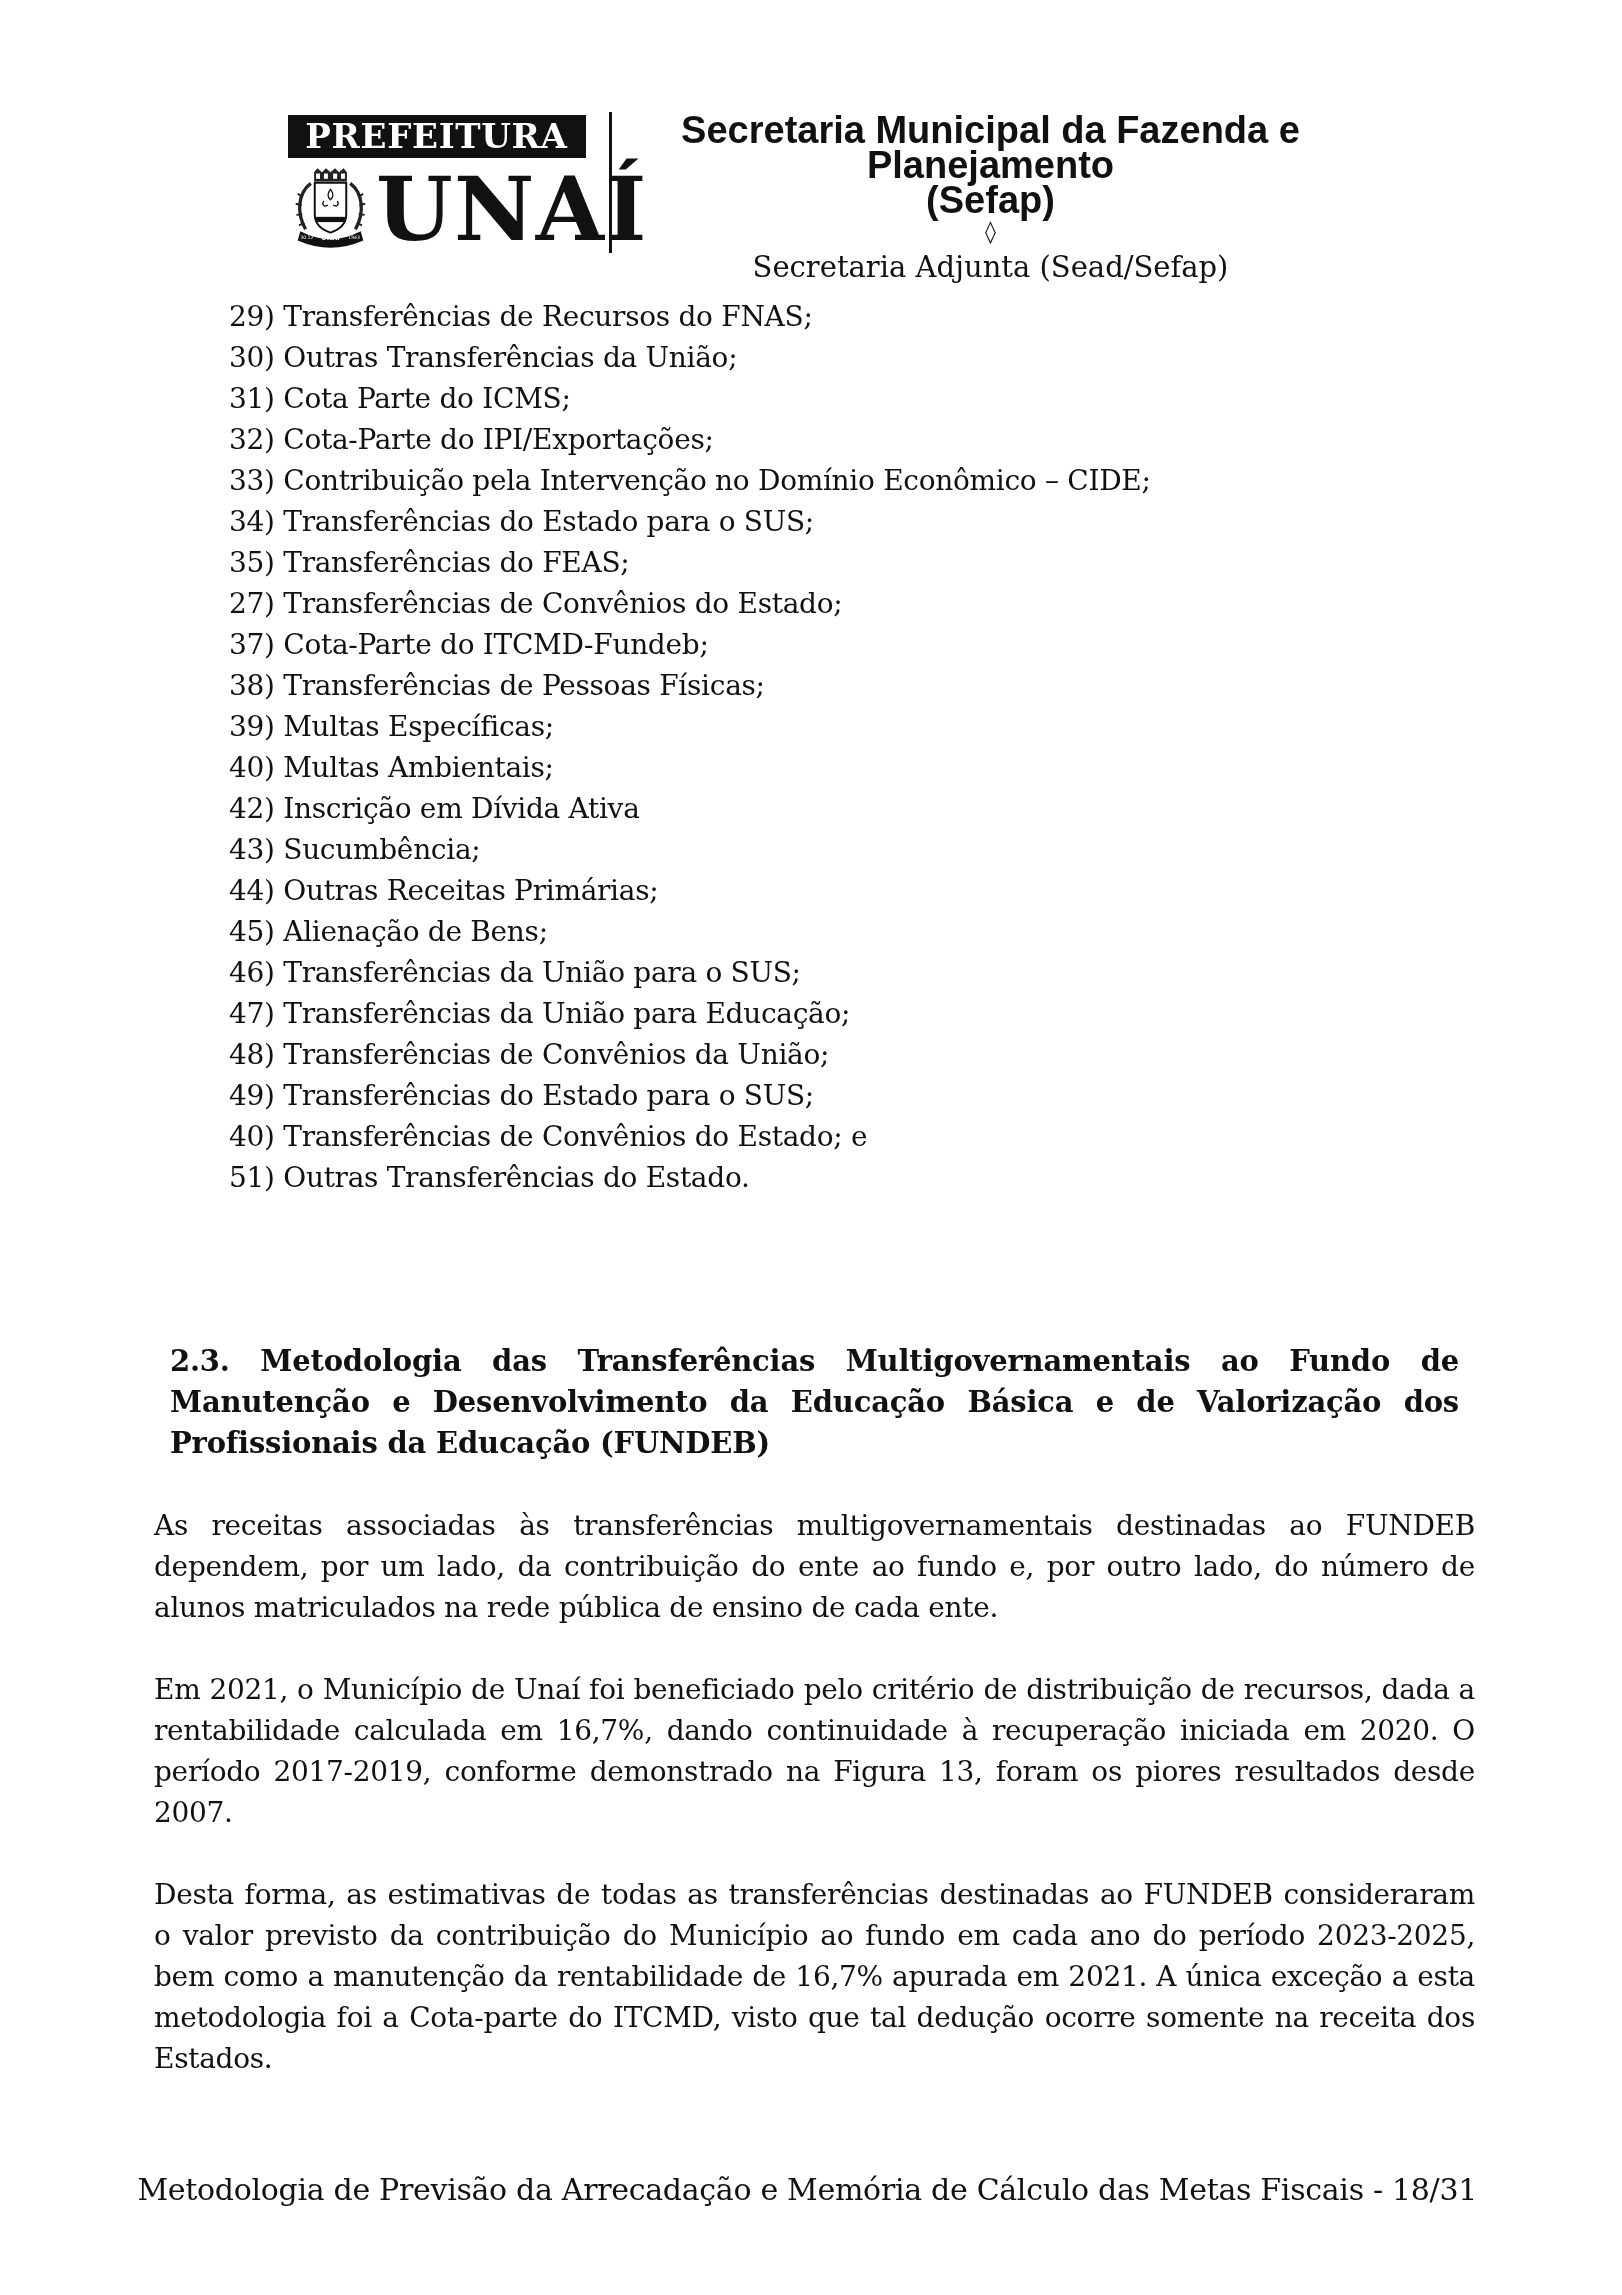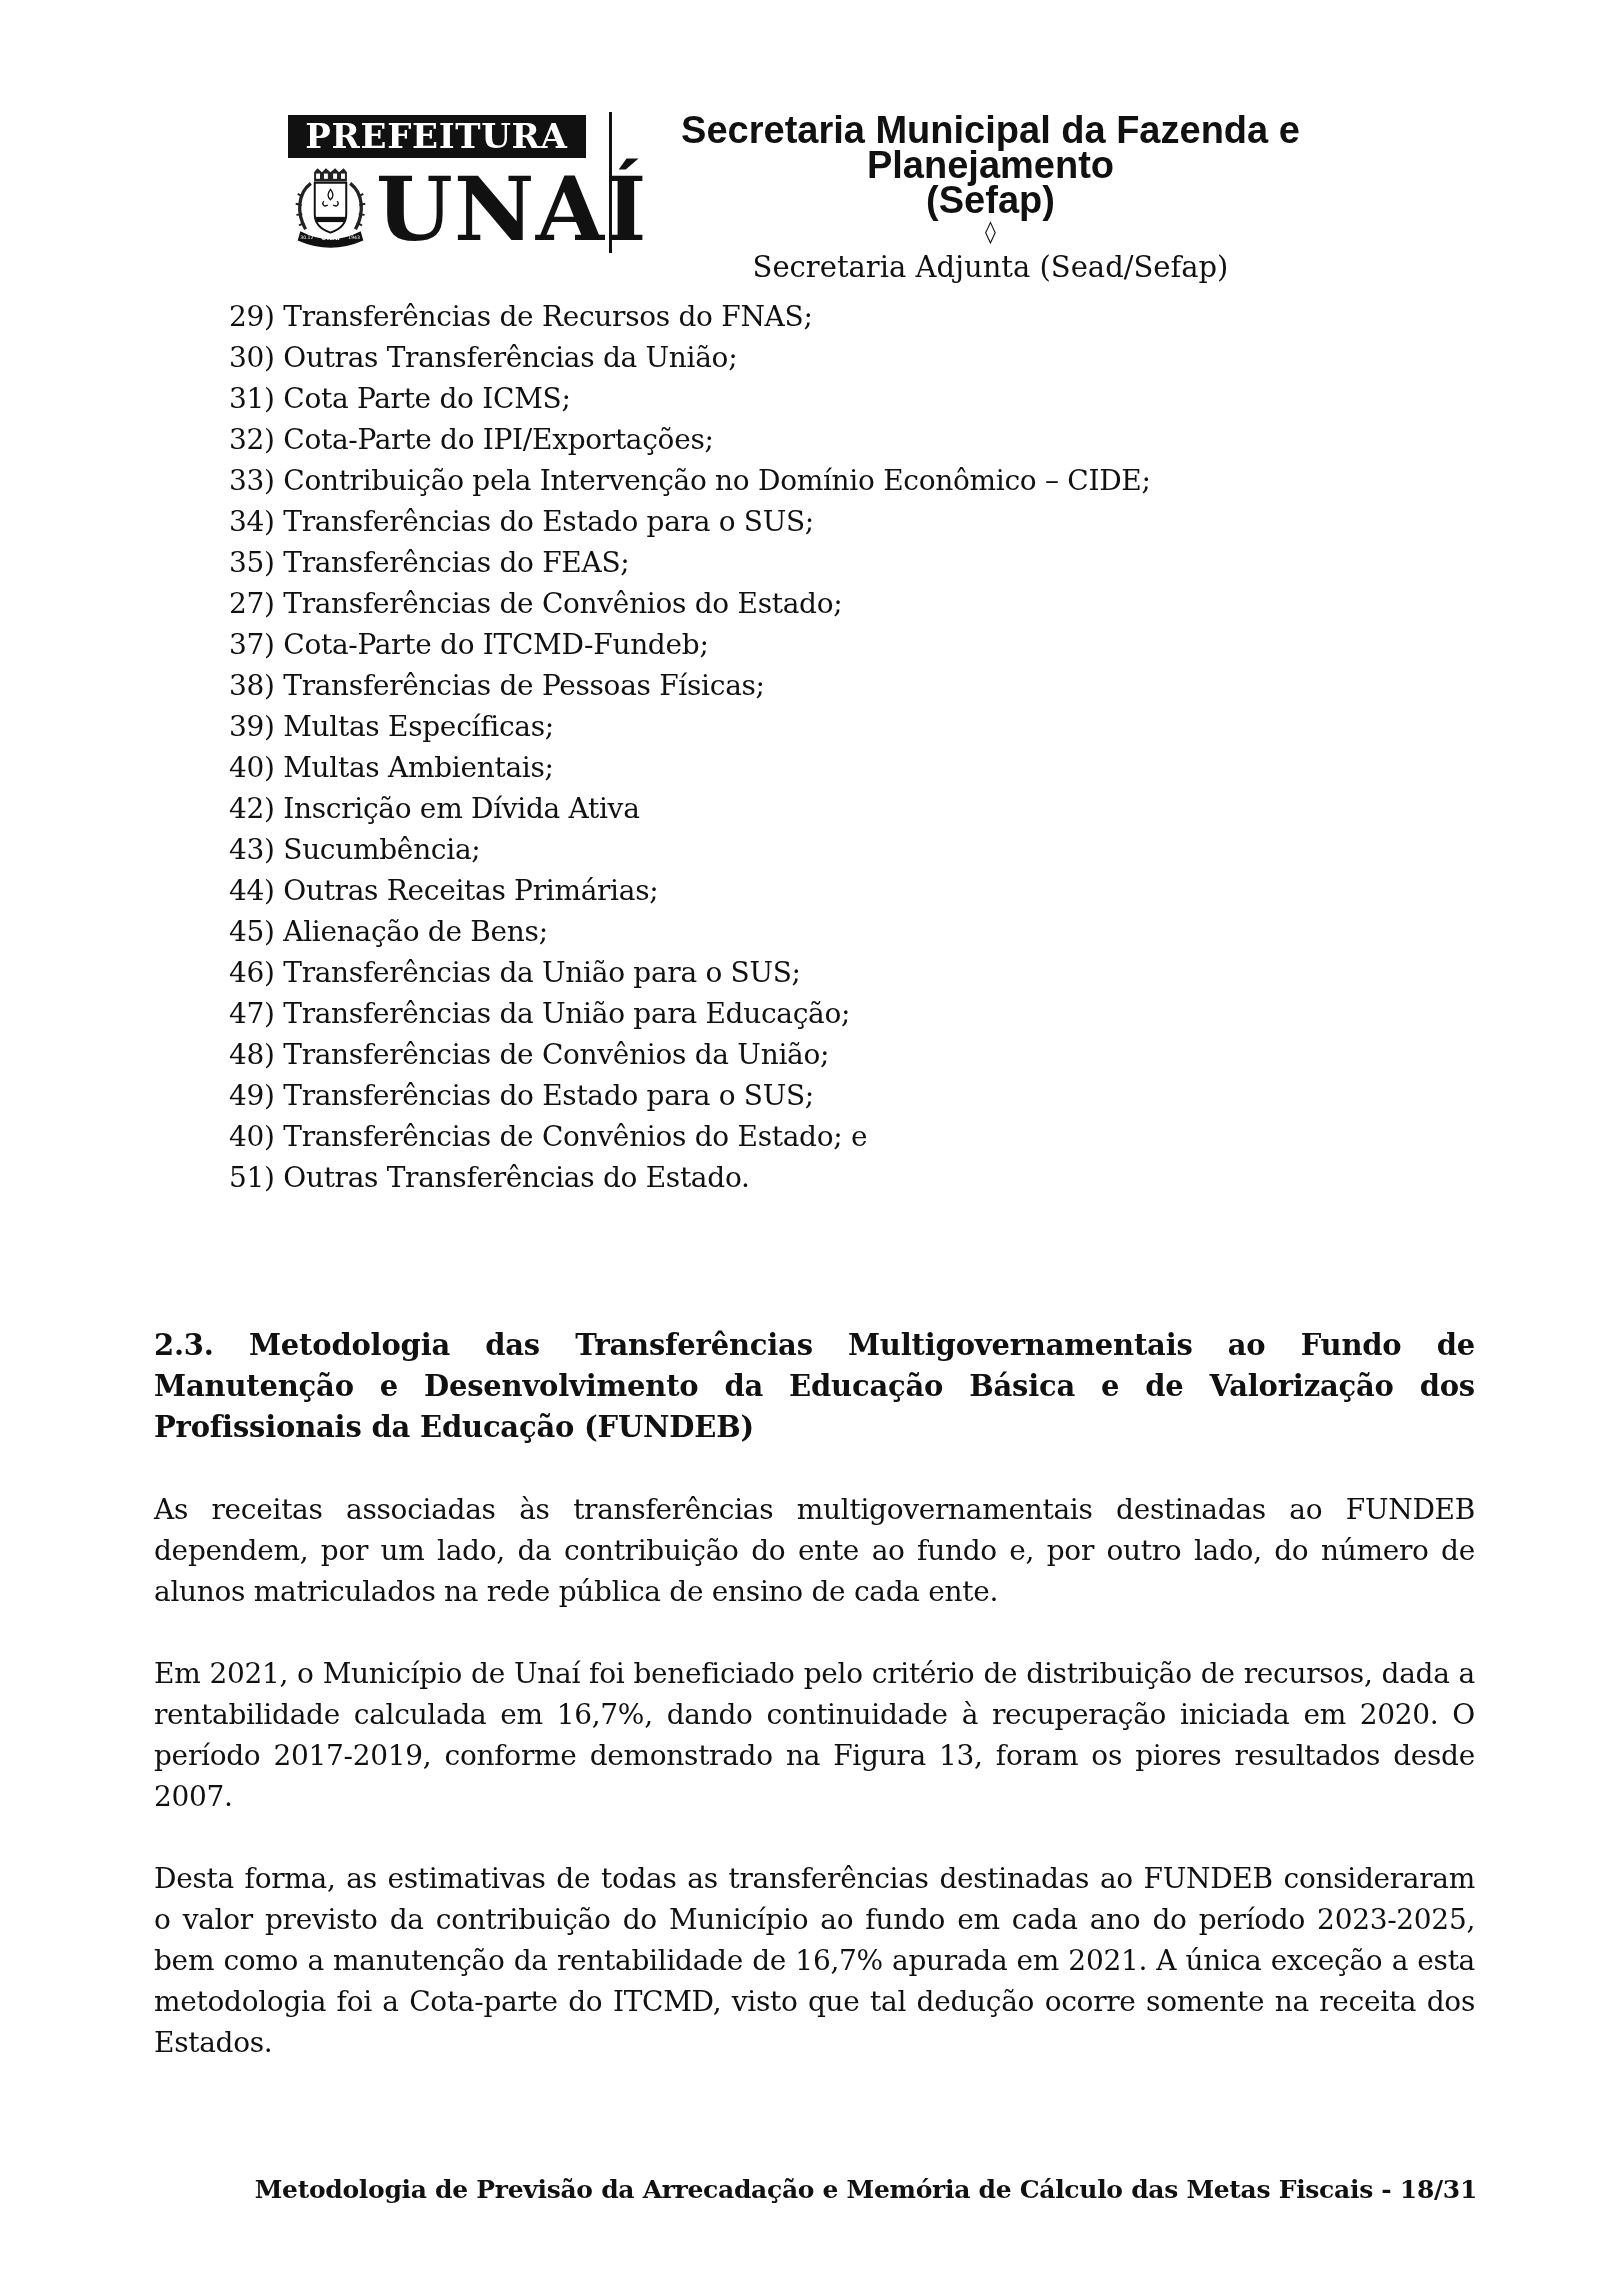--- a/index.html
+++ b/index.html
@@ -16,25 +16,25 @@
   .sec-title { font-family: Liberation Sans, sans-serif; font-weight: bold; font-size: 38px; line-height: 35px; margin-top: 7.9px; }
   .sec-diamond { font-size: 22px; line-height: 26px; margin-top: 1.3px; }
   .sec-sub { font-family: "DejaVu Serif", serif; font-size: 29px; line-height: 37px; margin-top: 3.9px; }
 
   
   .list { position: absolute; left: 229px; top: 296px; width: 1178px; margin: 0; padding: 0; list-style: none; }
   .list li { font-size: 28px; line-height: 41px; white-space: nowrap; letter-spacing: -0.3px; }
 
   
   .section { position: absolute; left: 154px; top: 1325px; width: 1321px; }
-  .section h2 { margin: 0; font-size: 29px; line-height: 41px; font-weight: bold; text-align: justify; text-align-last: left; letter-spacing: -0.2px; }
+  .section h2 { margin: 16px; font-size: 29px; line-height: 41px; font-weight: bold; text-align: justify; text-align-last: left; letter-spacing: -0.2px; }
   .section p { margin: 41px 0 0 0; font-size: 28px; line-height: 41px; text-align: justify; letter-spacing: -0.3px; }
 
   
-  .footer { position: absolute; right: 145px; top: 2171px; font-size: 25px; line-height: 37px; letter-spacing: -0.3px; white-space: nowrap; font-weight: bold; }
+  .footer { position: absolute; right: 145px; top: 2171px; font-size: 30px; line-height: 37px; letter-spacing: -0.3px; white-space: nowrap; }
 </style>
 </head>
 <body>
 
 <div class="header">
   <div class="logo">
     <div class="logo-banner">PREFEITURA DE</div>
     <svg class="logo-crest" viewBox="0 0 120 125">
 
       <path d="M35 8 L40 2 L47 8 L53 2 L60 8 L67 2 L73 8 L80 2 L85 8 L85 22 L35 22 Z" fill="#222"></path>

